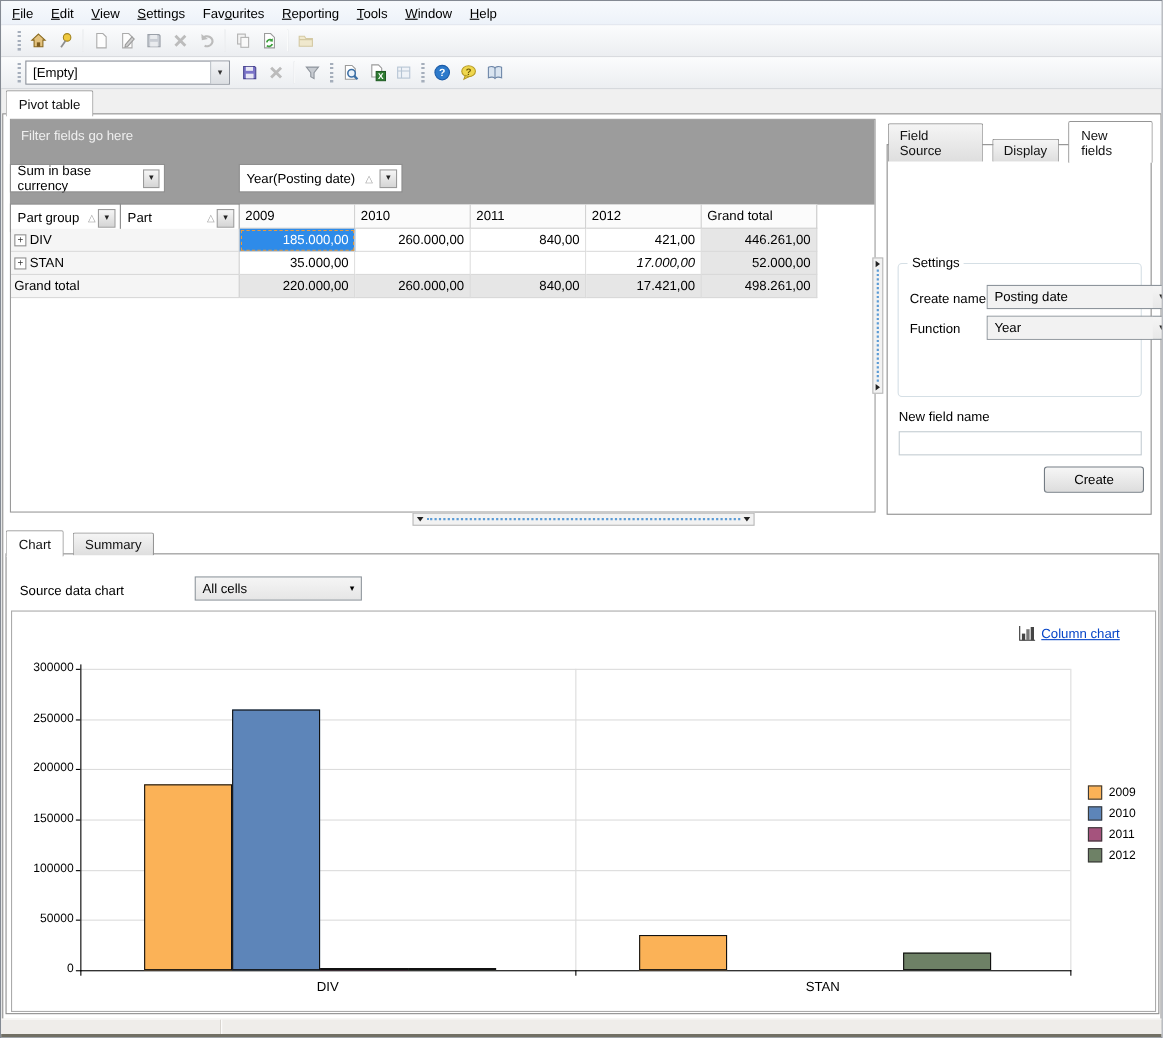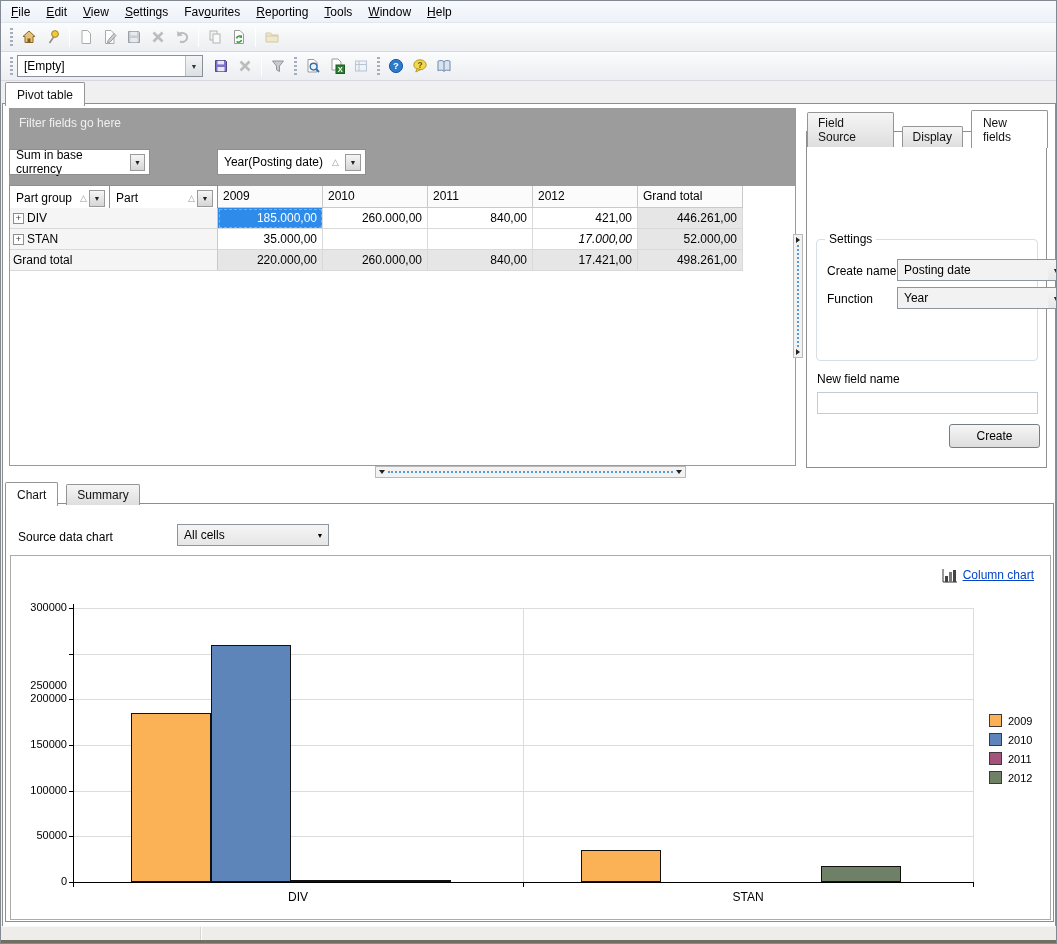--- a/index.html
+++ b/index.html
@@ -8,21 +8,21 @@
   #app{position:relative;width:1057px;height:944px;background:#F0F0F0;border:1px solid #848A93;overflow:hidden}
 
   
   .menubar{position:absolute;left:0;top:0;right:0;height:22px;background:linear-gradient(#F7FAFD,#EDF2F9);
     border-bottom:1px solid #E2E7EF;display:flex;align-items:center;padding-left:2px}
   .menu-item{padding:3px 8px;cursor:default}
   .menu-item u{text-decoration:underline}
 
   
   .toolbar{position:absolute;left:0;right:0;height:29px;background:linear-gradient(#FBFCFD,#ECEEF1);
-    border-bottom:1px solid #D6D9DD;display:flex;align-items:center;padding-left:5px}
+    border-bottom:1px solid #D6D9DD;display:flex;align-items:center;padding-left:11px}
   .tb1{top:22px}.tb2{top:51px}
   .grip{width:3px;height:18px;margin:0 4px;background:repeating-linear-gradient(180deg,#A5AEBB 0 2px,transparent 2px 4px)}
   .tbsep{width:1px;height:20px;background:#C6CBD1;border-right:1px solid #FFF;margin:0 4px}
   .tb-btn{width:24px;height:23px;display:flex;align-items:center;justify-content:center;border:1px solid transparent;border-radius:2px}
   .combo{height:22px;background:#FFF;border:1px solid #8A909A;display:flex;align-items:center}
   .combo .cval{flex:1;padding:0 6px;white-space:nowrap;overflow:hidden}
   .combo .carr{width:17px;height:100%;background:linear-gradient(#F3F4F6,#DCDFE3);border-left:1px solid #BBC0C7;
     display:flex;align-items:center;justify-content:center;font-size:7px;color:#333}
   .layout-combo{width:186px;margin-right:6px}
 
@@ -88,21 +88,21 @@
 
   
   .ch-tabs{left:4px;top:481px}
   .ch-page{position:absolute;left:4px;top:502px;width:1049px;height:419px;border:1px solid #8E8E8E;background:#FFF;z-index:2}
   .src-label{position:absolute;left:12px;top:26px}
   .src-combo{position:absolute;left:171px;top:20px;width:152px;height:22px;background:linear-gradient(#F5F5F5,#E6E6E6);
     border:1px solid #8E959C;display:flex;align-items:center}
   .src-combo .cval{flex:1;padding:0 6px}
   .src-combo .arr{width:16px;font-size:7px;text-align:center}
   .chart-box{position:absolute;left:4px;top:51px;width:1041px;height:365px;border:1px solid #ABABAB;background:#FFF}
-  .chart-link{position:absolute;right:16px;top:12px;display:flex;align-items:flex-start;gap:5px;color:#0645C8;text-decoration:underline;cursor:pointer}
+  .chart-link{position:absolute;right:32px;top:12px;display:flex;align-items:center;gap:5px;color:#0645C8;text-decoration:underline;cursor:pointer}
   .plot{position:absolute;left:0;top:0;width:100%;height:100%}
   .gridline{position:absolute;height:1px;background:#DCDCDC}
   .vgridline{position:absolute;width:1px;background:#DCDCDC}
   .ylab{position:absolute;width:48px;text-align:right;font-size:11px}
   .ytick{position:absolute;width:4px;height:1px;background:#000}
   .xtick{position:absolute;width:1px;height:5px;background:#000}
   .yaxis{position:absolute;width:1px;background:#000}
   .xaxis{position:absolute;height:1px;background:#000}
   .bar{position:absolute;border:1px solid #111}
   .xlab{position:absolute;font-size:12px;text-align:center}
@@ -400,21 +400,21 @@
           <div class="ytick" style="left: 58px; top: 234.667px;"></div>
           <div class="ylab" style="left: 8px; top: 227.667px;">100000</div>
           <div class="gridline" style="left: 62px; top: 189px; width: 900px;"></div>
           <div class="ytick" style="left: 58px; top: 189px;"></div>
           <div class="ylab" style="left: 8px; top: 182px;">150000</div>
           <div class="gridline" style="left: 62px; top: 143.333px; width: 900px;"></div>
           <div class="ytick" style="left: 58px; top: 143.333px;"></div>
           <div class="ylab" style="left: 8px; top: 136.333px;">200000</div>
           <div class="gridline" style="left: 62px; top: 97.6667px; width: 900px;"></div>
           <div class="ytick" style="left: 58px; top: 97.6667px;"></div>
-          <div class="ylab" style="left: 8px; top: 90.6667px; margin-top: 32px;">250000</div>
+          <div class="ylab" style="left: 8px; top: 90.6667px;">250000</div>
           <div class="gridline" style="left: 62px; top: 52px; width: 900px;"></div>
           <div class="ytick" style="left: 58px; top: 52px;"></div>
           <div class="ylab" style="left: 8px; top: 45px;">300000</div>
           <div class="vgridline" style="left: 512px; top: 52px; height: 274px;"></div>
           <div class="vgridline" style="left: 962px; top: 52px; height: 274px;"></div>
           <div class="yaxis" style="left: 62px; top: 48px; height: 279px;"></div>
           <div class="xaxis" style="left: 62px; top: 326px; width: 901px;"></div>
           <div class="xtick" style="left: 62px; top: 326px;"></div>
           <div class="xtick" style="left: 512px; top: 326px;"></div>
           <div class="xtick" style="left: 962px; top: 326px;"></div>

